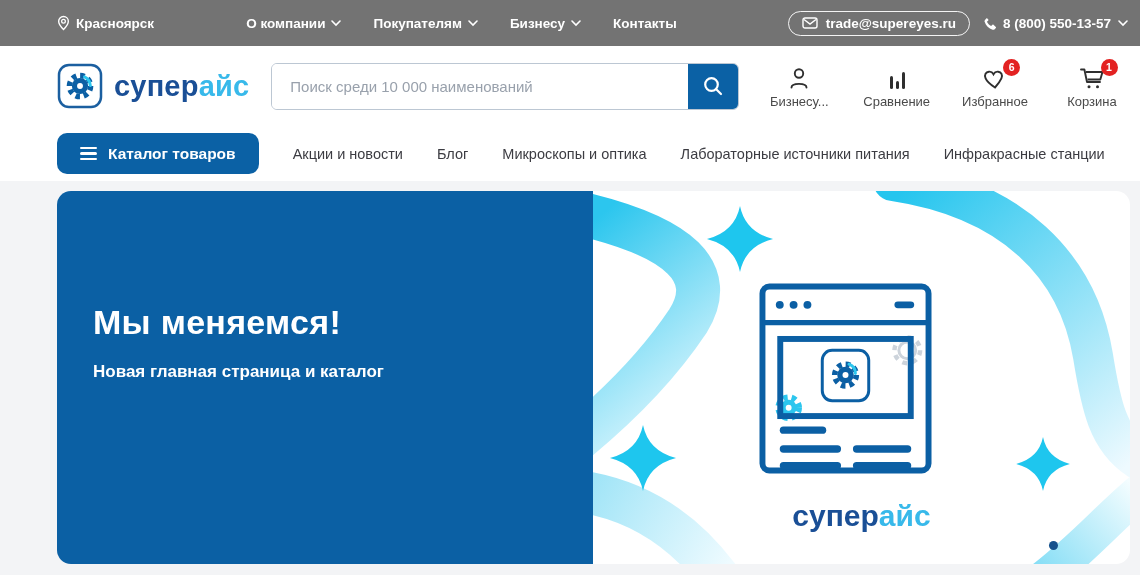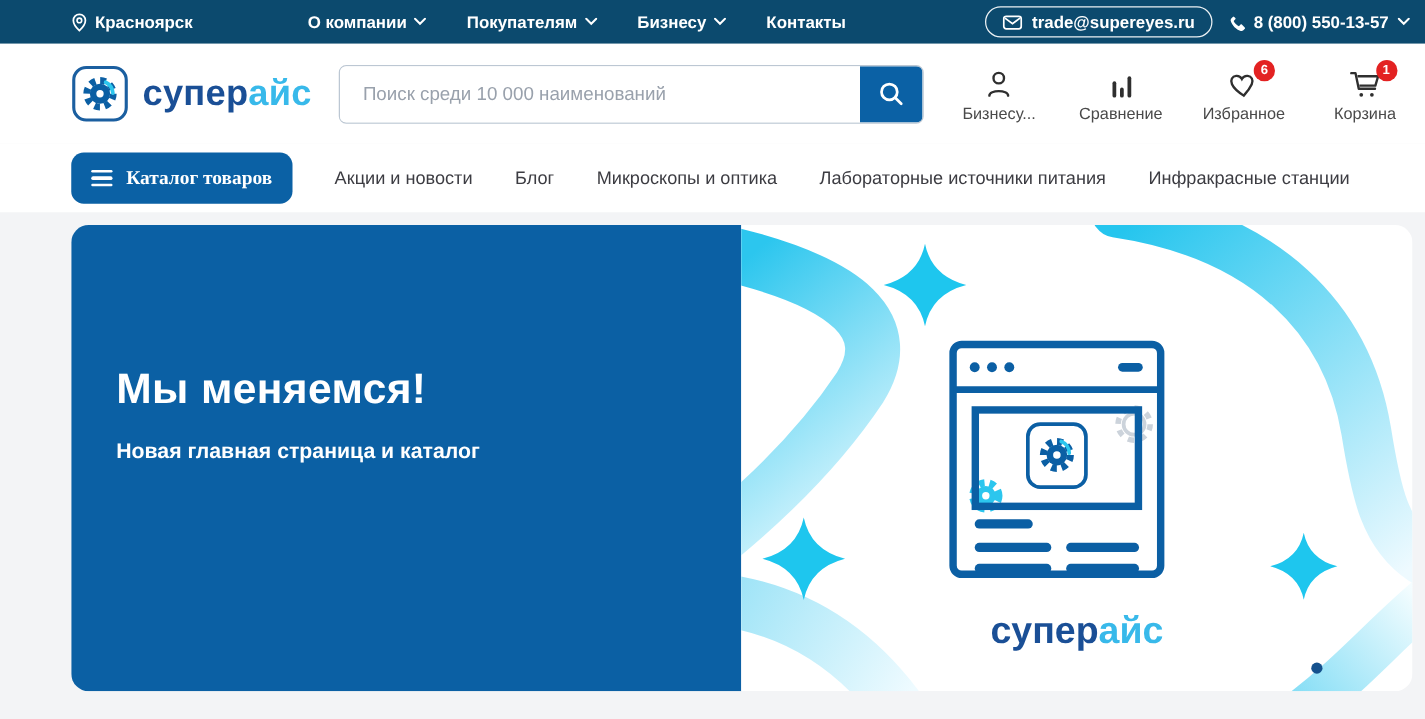--- a/index.html
+++ b/index.html
@@ -1,20 +1,20 @@
 <!DOCTYPE html>
 <html><head>
 <meta charset="utf-8">
 <style>
   * { margin:0; padding:0; box-sizing:border-box; }
   html,body { width:1140px; height:575px; overflow:hidden; background:#f3f4f6;
     font-family:"Liberation Sans", sans-serif; }
 
   
-  .topbar { height:35px; background:#0c4a6e; color:#fff; display:flex; align-items:center;
+  .topbar { height:46px; background:#737373; color:#fff; display:flex; align-items:center;
     padding:0 12px 0 57px; font-size:13.5px; font-weight:600; }
   .tb-city { display:flex; align-items:center; gap:6px; cursor:pointer; }
   .tb-menu { display:flex; gap:32px; margin-left:92px; align-items:center; }
   .tb-link { display:flex; align-items:center; gap:6px; color:#fff; text-decoration:none; cursor:pointer; }
   .tb-right { margin-left:auto; display:flex; align-items:center; gap:12px; }
   .tb-email { display:flex; align-items:center; gap:8px; border:1.5px solid rgba(255,255,255,.92);
     border-radius:16px; padding:4px 13px; cursor:pointer; }
   .tb-phone { display:flex; align-items:center; gap:7px; cursor:pointer; }
   .tb-callback { cursor:pointer; }
 
@@ -35,22 +35,22 @@
   .action { display:flex; flex-direction:column; align-items:center; gap:3px; cursor:pointer; min-width:64px; }
   .aicon { position:relative; height:27px; display:flex; align-items:flex-end; }
   .alabel { font-size:13px; color:#4a4a4a; white-space:nowrap; }
   .badge { position:absolute; top:-5px; right:-12px; min-width:17px; height:17px; border-radius:9px;
     background:#e32222; color:#fff; font-size:10.5px; font-weight:700; display:flex;
     align-items:center; justify-content:center; padding:0 4px; }
 
   
   .navrow { height:55px; background:#fff; display:flex; align-items:center; padding:0 10px 0 57px; gap:34px; }
   .catalog-btn { height:41px; background:#0b61a5; color:#fff; border:none; border-radius:10px;
-    display:flex; align-items:center; gap:11px; padding:0 16px; font-size:15.5px; font-weight:700;
-    font-family:Liberation Serif, serif; cursor:pointer; }
+    display:flex; align-items:center; gap:11px; padding:0 23px; font-size:15.5px; font-weight:700;
+    font-family:Liberation Sans, sans-serif; cursor:pointer; }
   .burger { display:flex; flex-direction:column; gap:3px; }
   .burger span { width:17px; height:2.6px; background:#fff; border-radius:2px; }
   .nav-link { color:#3c3c42; font-size:14.5px; font-weight:500; text-decoration:none; cursor:pointer; white-space:nowrap; }
 
   
   .main { height:405px; background:#f3f4f6; padding:10px 10px 0 57px; }
   .banner { width:1073px; height:373px; border-radius:14px; overflow:hidden; display:flex; }
   .banner-left { width:536px; background:#0b60a4; color:#fff; padding:112px 30px 0 36px; flex:none; }
   .banner-title { font-size:34px; font-weight:700; letter-spacing:.3px; }
   .banner-sub { margin-top:20px; font-size:17px; font-weight:700; }

